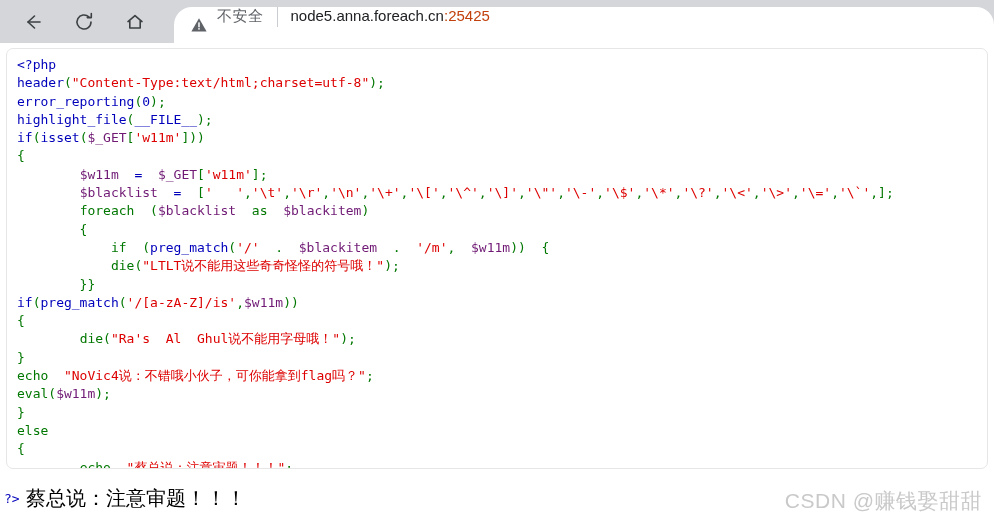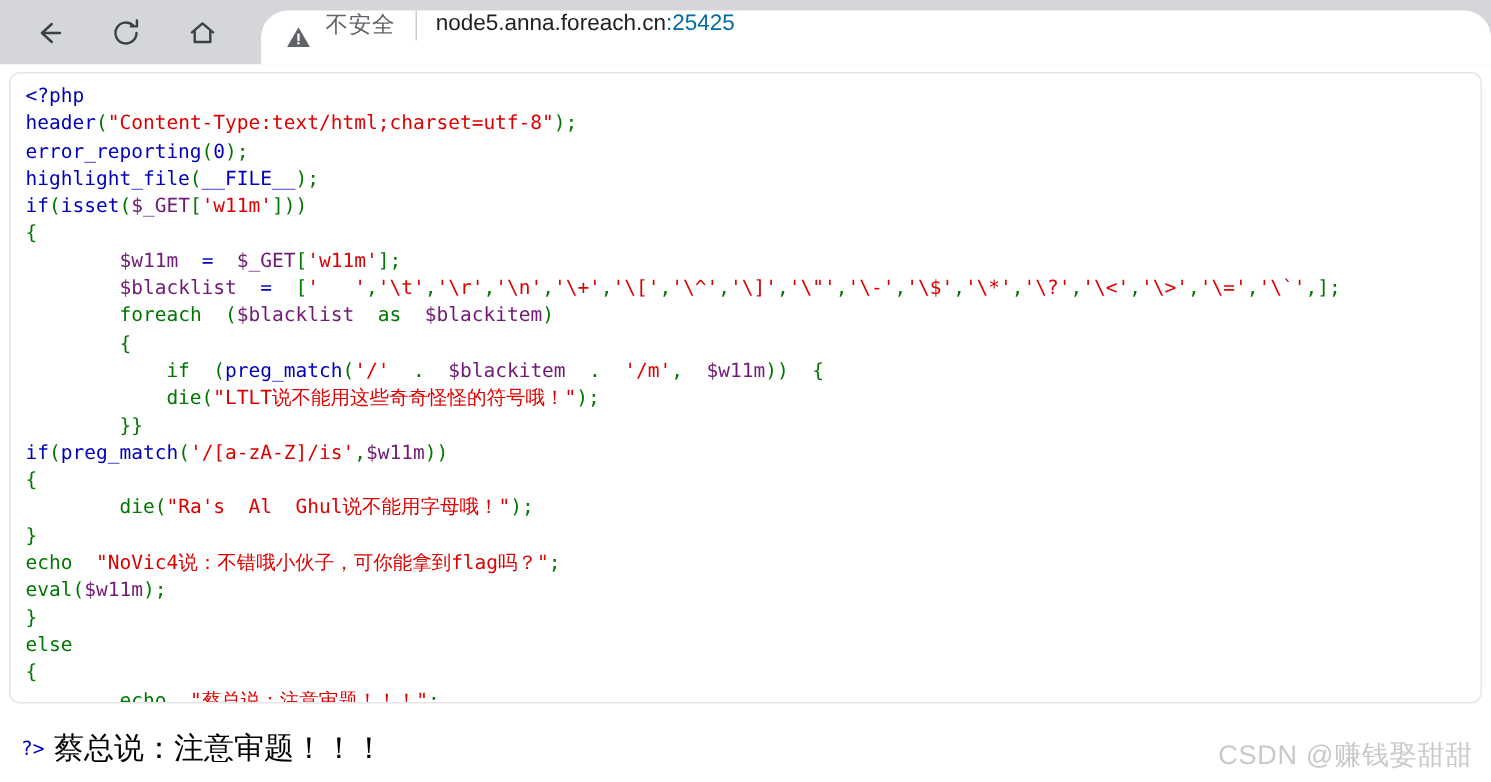--- a/index.html
+++ b/index.html
@@ -64,21 +64,21 @@
     height: 20px;
     background: #c9ccd0;
     margin: 0 13px;
     flex: 0 0 auto;
   }
   .url-text {
     font-size: 15px;
     color: #202124;
     white-space: nowrap;
   }
-  .url-port { color: #0369a1; }
+  .url-port { color: #c2410c; }
 
   
   .page {
     position: relative;
     height: 478px;
     background: #ffffff;
     box-sizing: border-box;
   }
 
   .code-card {
@@ -103,39 +103,39 @@
     padding: 7px 0 0 10px;
     box-sizing: border-box;
   }
   .kw   { color: #0000bb; }
   .str  { color: #dd0000; }
   .pun  { color: #007700; }
   .var  { color: #701a75; }
 
   .output-line {
     position: absolute;
-    left: 14px;
+    left: 4px;
     bottom: 9px;
     font-size: 20px;
     color: #000000;
     white-space: pre;
     font-family: "DejaVu Sans", sans-serif;
   }
   .output-line .php-close {
     font-family: "DejaVu Sans Mono", "Liberation Mono", monospace;
     font-size: 13px;
     color: #0000bb;
     vertical-align: 2px;
   }
 
   .watermark {
     position: absolute;
     right: 12px;
     bottom: 6px;
-    font-size: 18px;
+    font-size: 21px;
     color: #c9c9c9;
     white-space: nowrap;
     letter-spacing: 0.5px;
   }
 </style>
 </head>
 <body>
 
 <div class="browser-bar">
 

